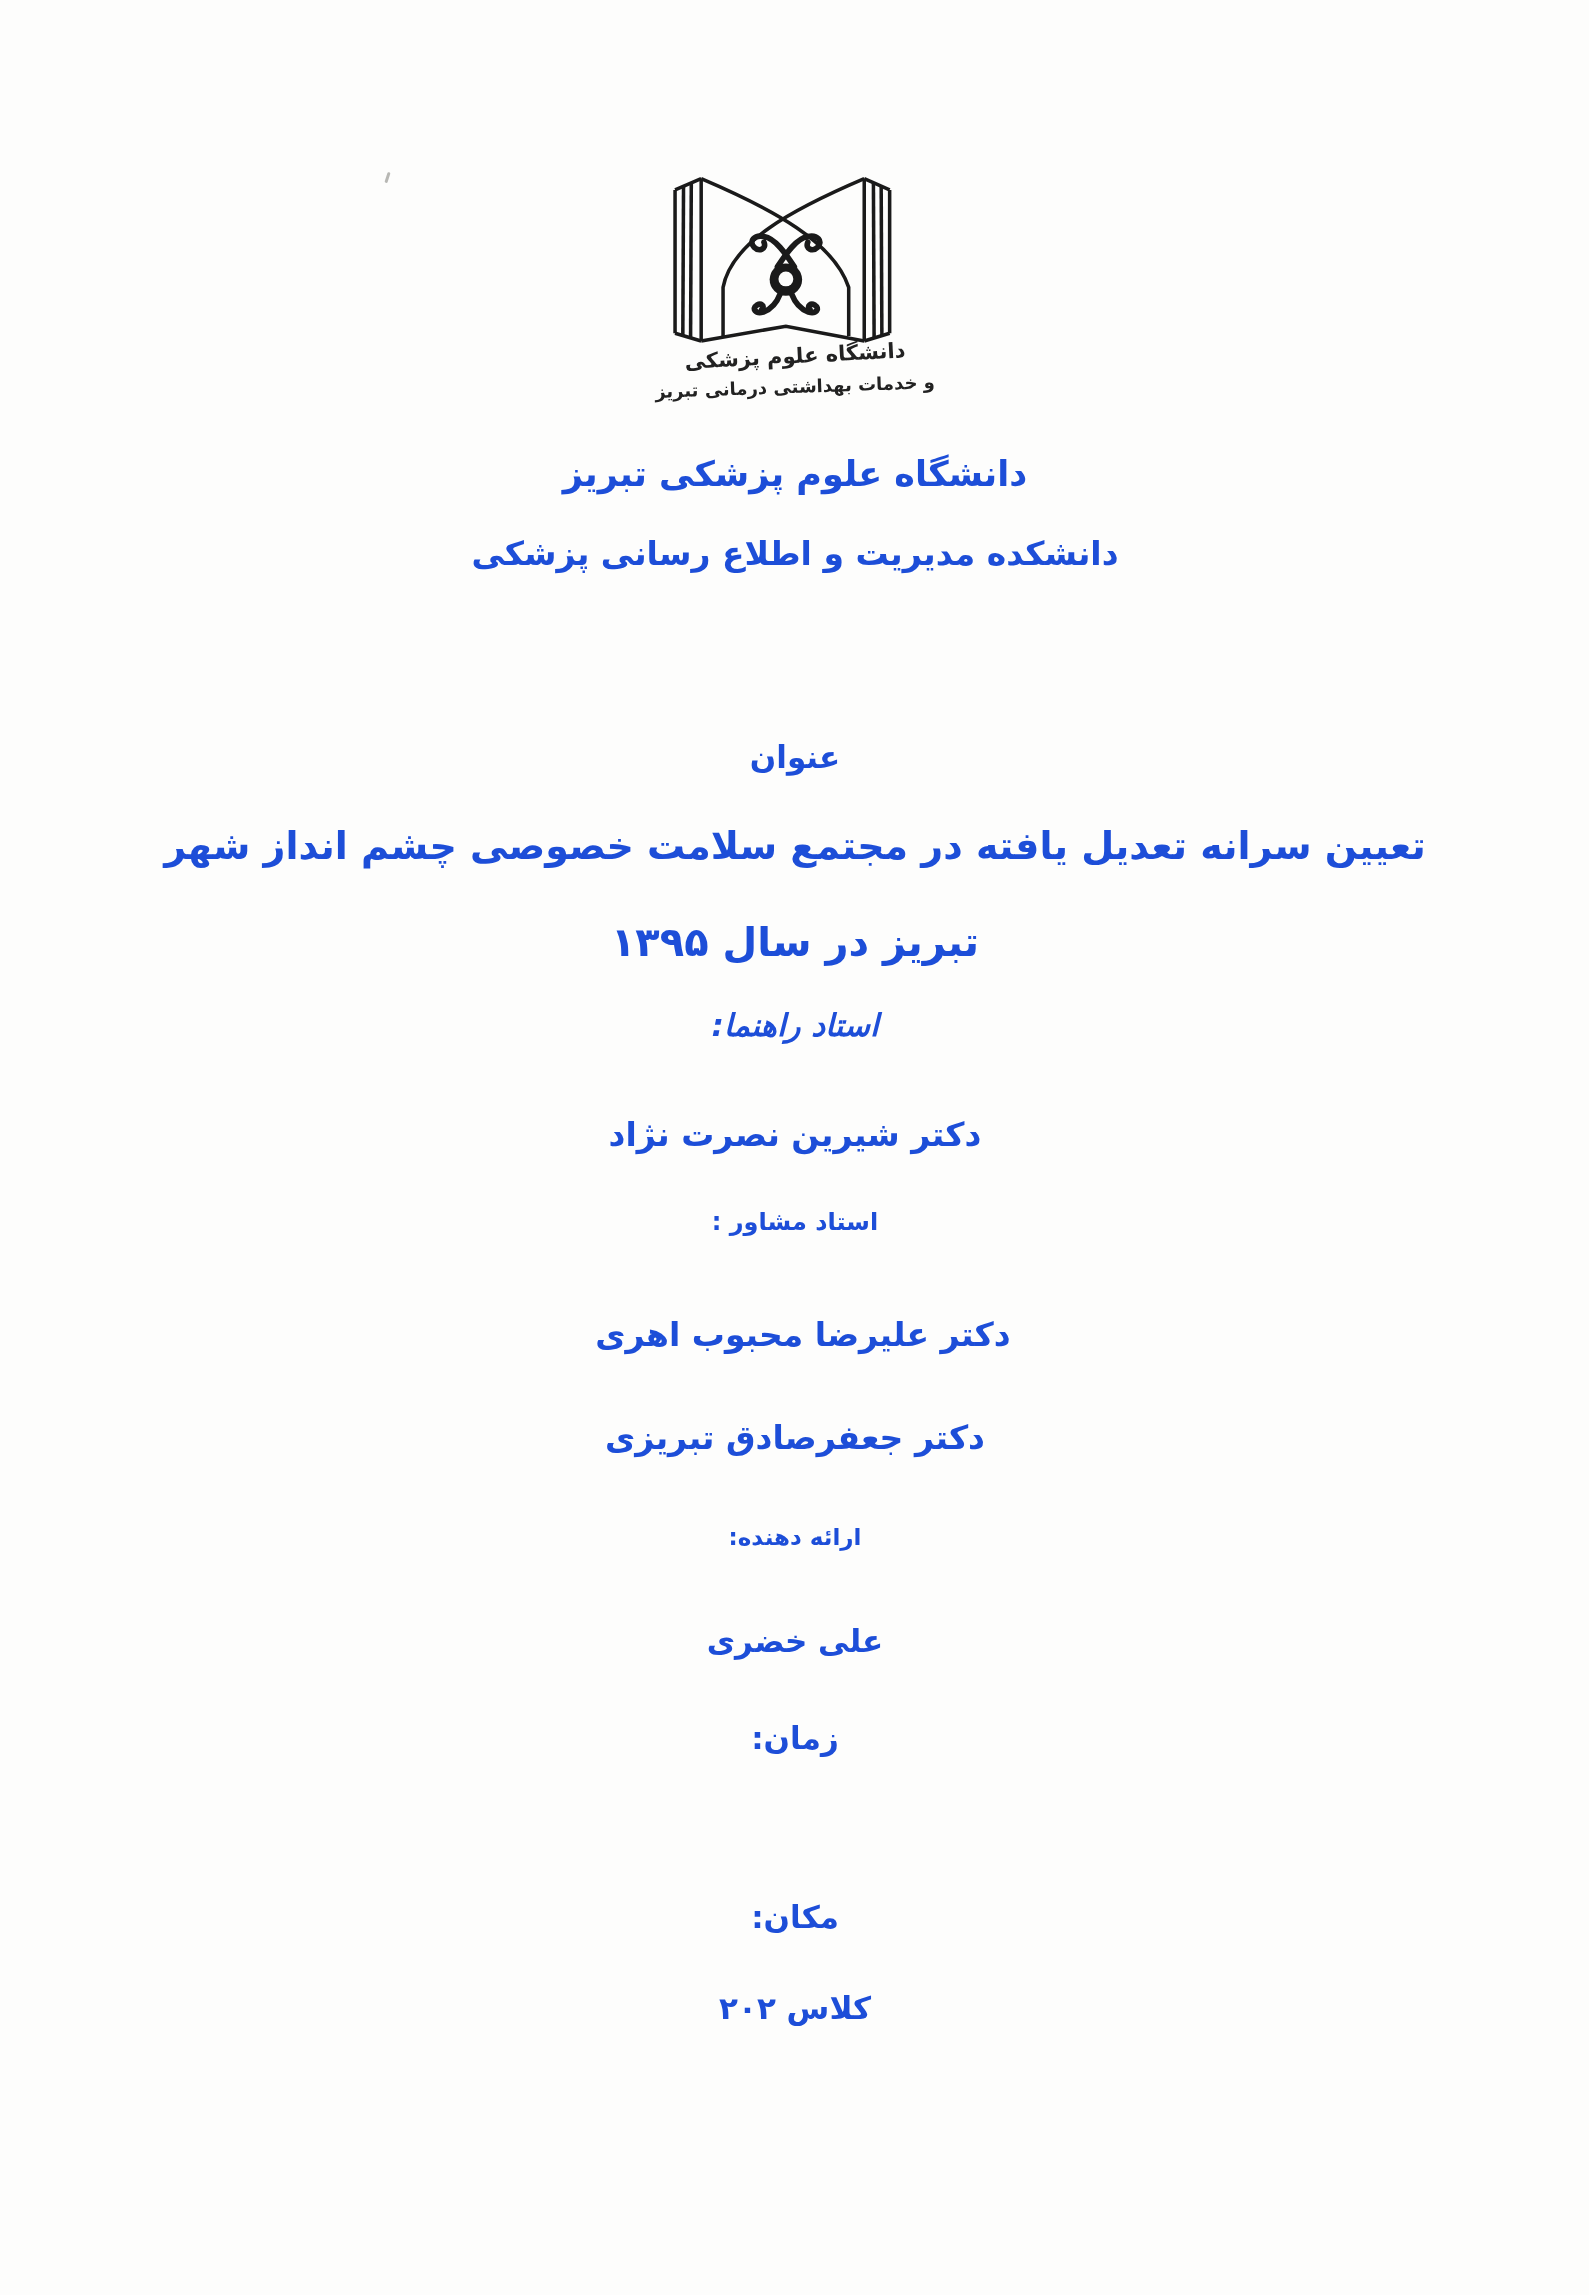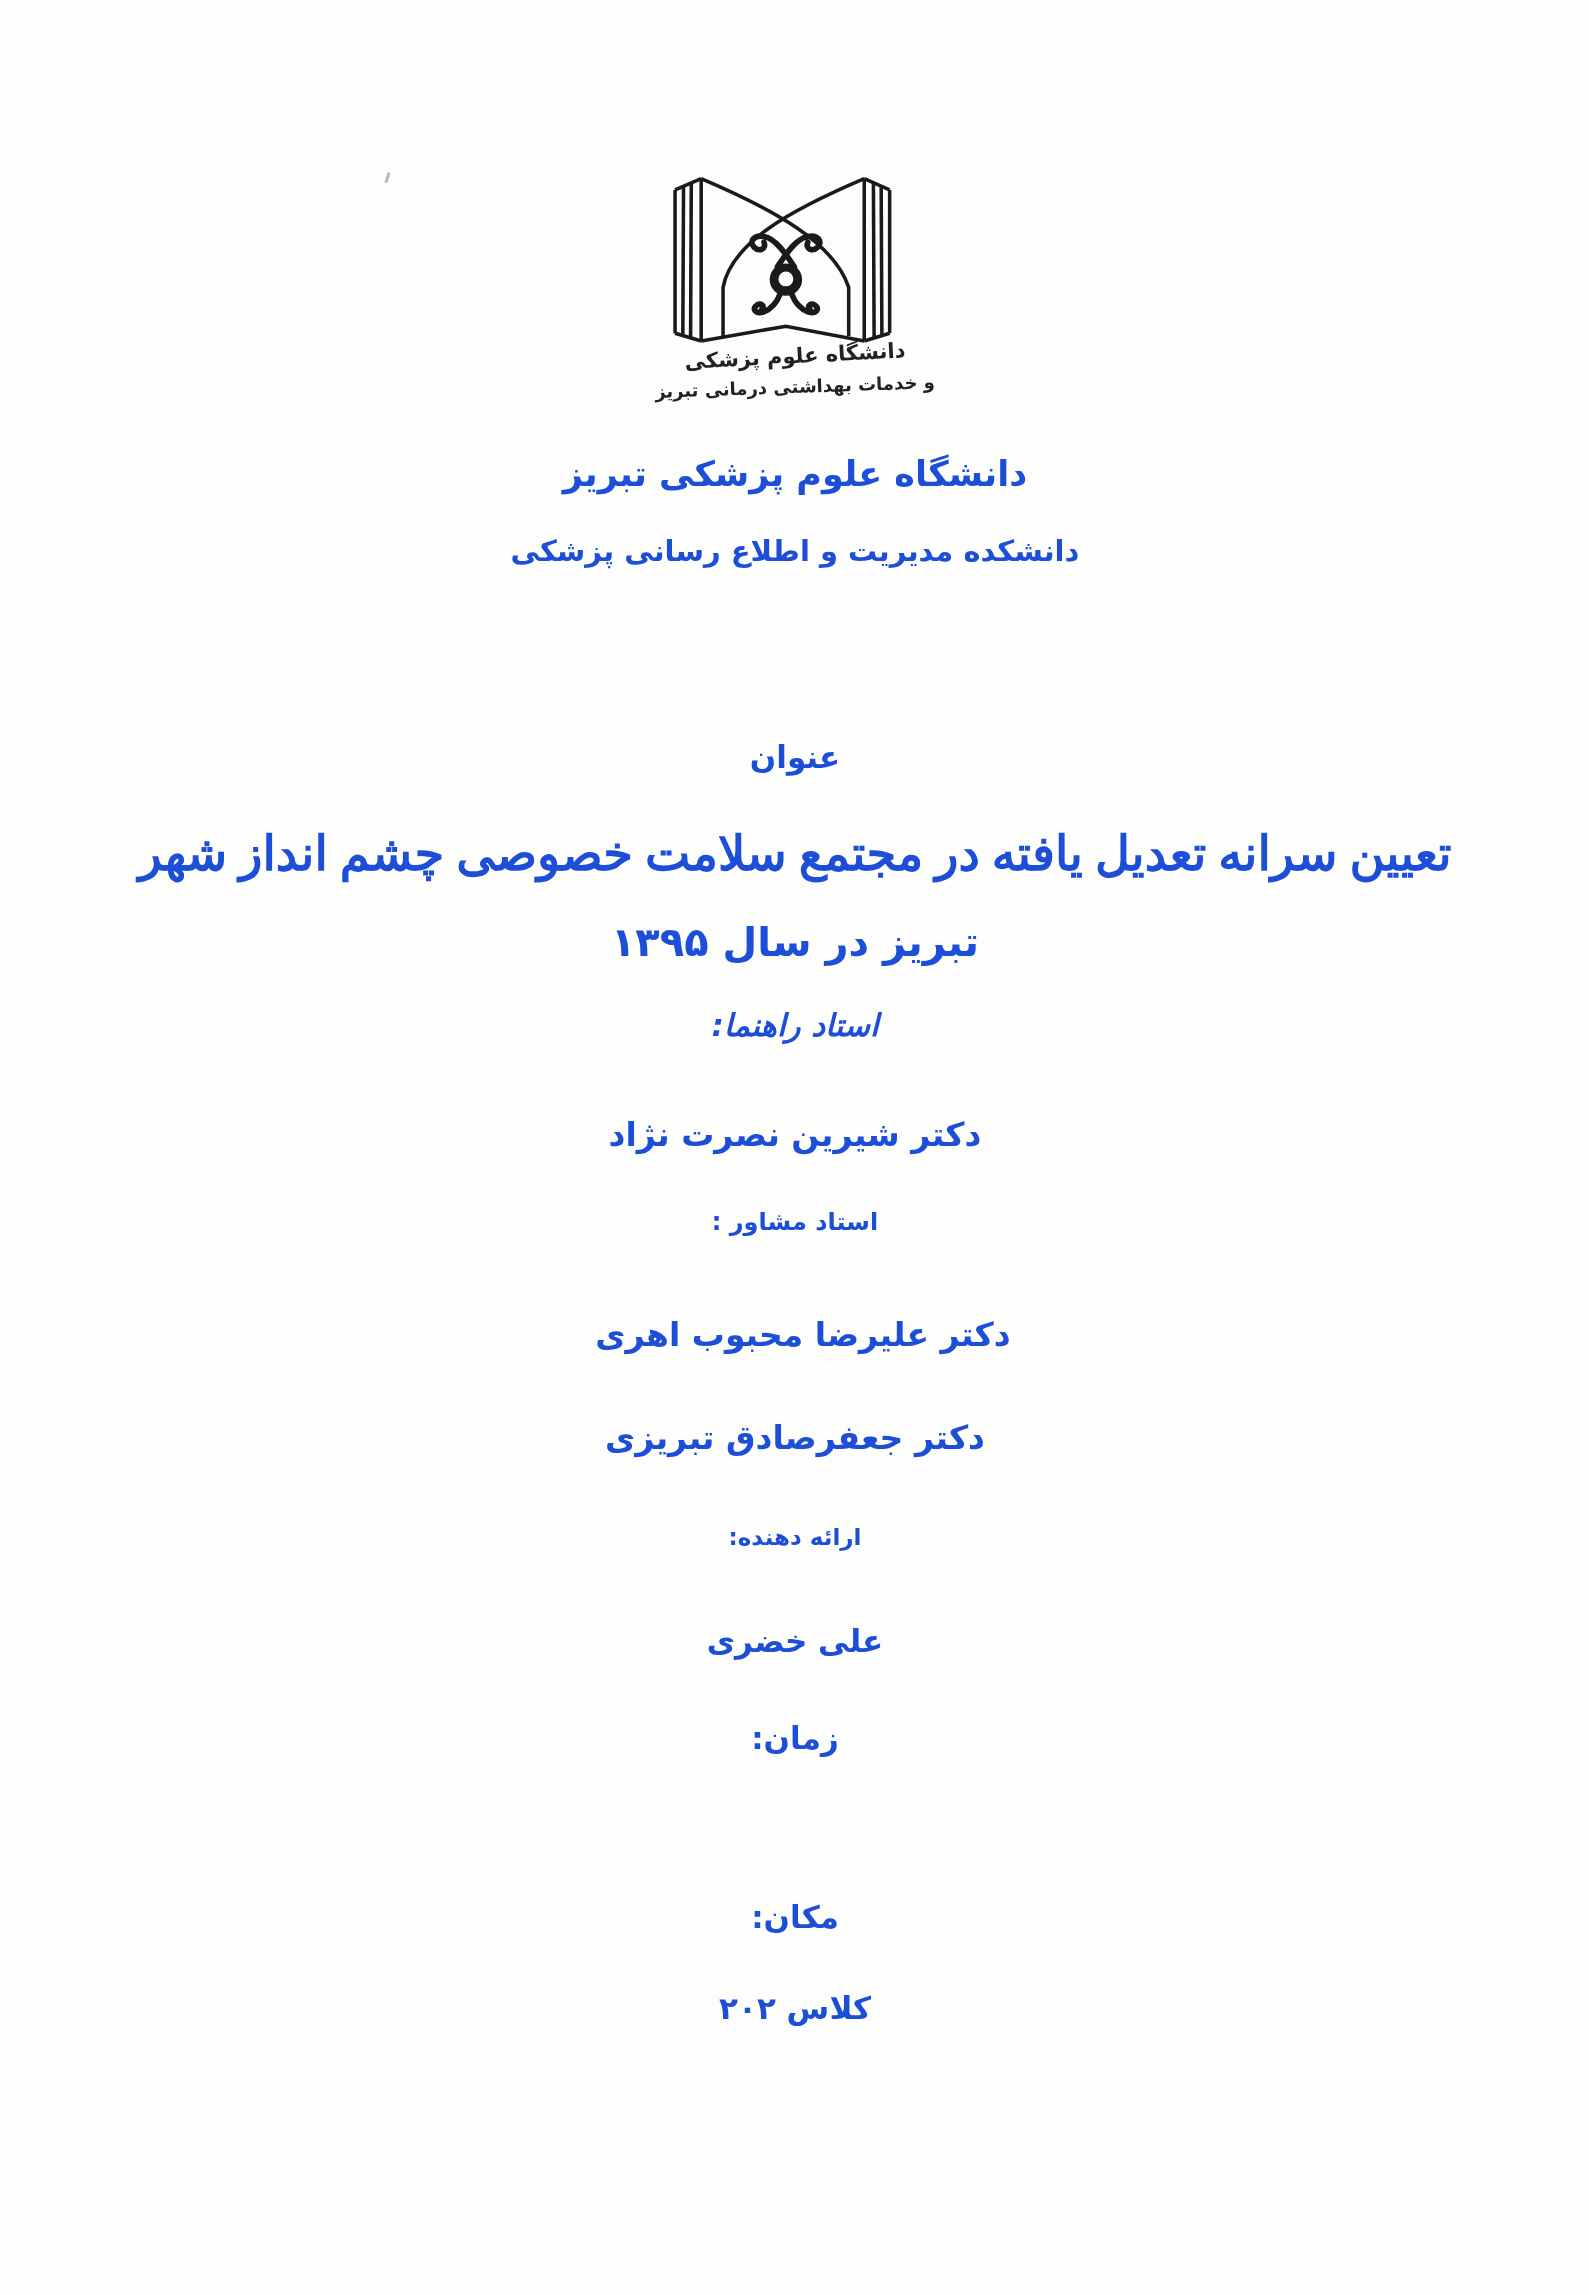--- a/index.html
+++ b/index.html
@@ -42,24 +42,24 @@
     text-align: center;
     direction: rtl;
     font-weight: 700;
     color: #222;
     white-space: nowrap;
   }
   .cap1 { top: 344px; font-size: 21px; transform: rotate(-3deg); }
   .cap2 { top: 376px; font-size: 18px; transform: rotate(-2deg); }
 
   .university   { top: 449px;  font-size: 35px; }
-  .faculty      { top: 530px;  font-size: 29px; }
+  .faculty      { top: 530px;  font-size: 33px; }
   .thesis-stmt  { top: 602px;  font-size: 31px; }
   .title-label  { top: 735px; font-size: 31px; }
-  .title-1      { top: 819px; font-size: 48px; font-family: Liberation Serif, serif; }
+  .title-1      { top: 819px; font-size: 38px; }
   .title-2      { top: 913px; font-size: 40px; }
   .sup-label    { top: 1003px; font-size: 31px; font-style: italic; }
   .sup-name     { top: 1111px; font-size: 33px; }
   .adv-label    { top: 1205px; font-size: 24px; }
   .adv-name-1   { top: 1311px; font-size: 33px; padding-left: 8px; }
   .adv-name-2   { top: 1414px; font-size: 33px; }
   .pres-label   { top: 1521px; font-size: 23px; }
   .pres-name    { top: 1619px; font-size: 31px; }
   .time-label   { top: 1716px; font-size: 31px; }
   .time-value   { top: 1802px; font-size: 31px; }

